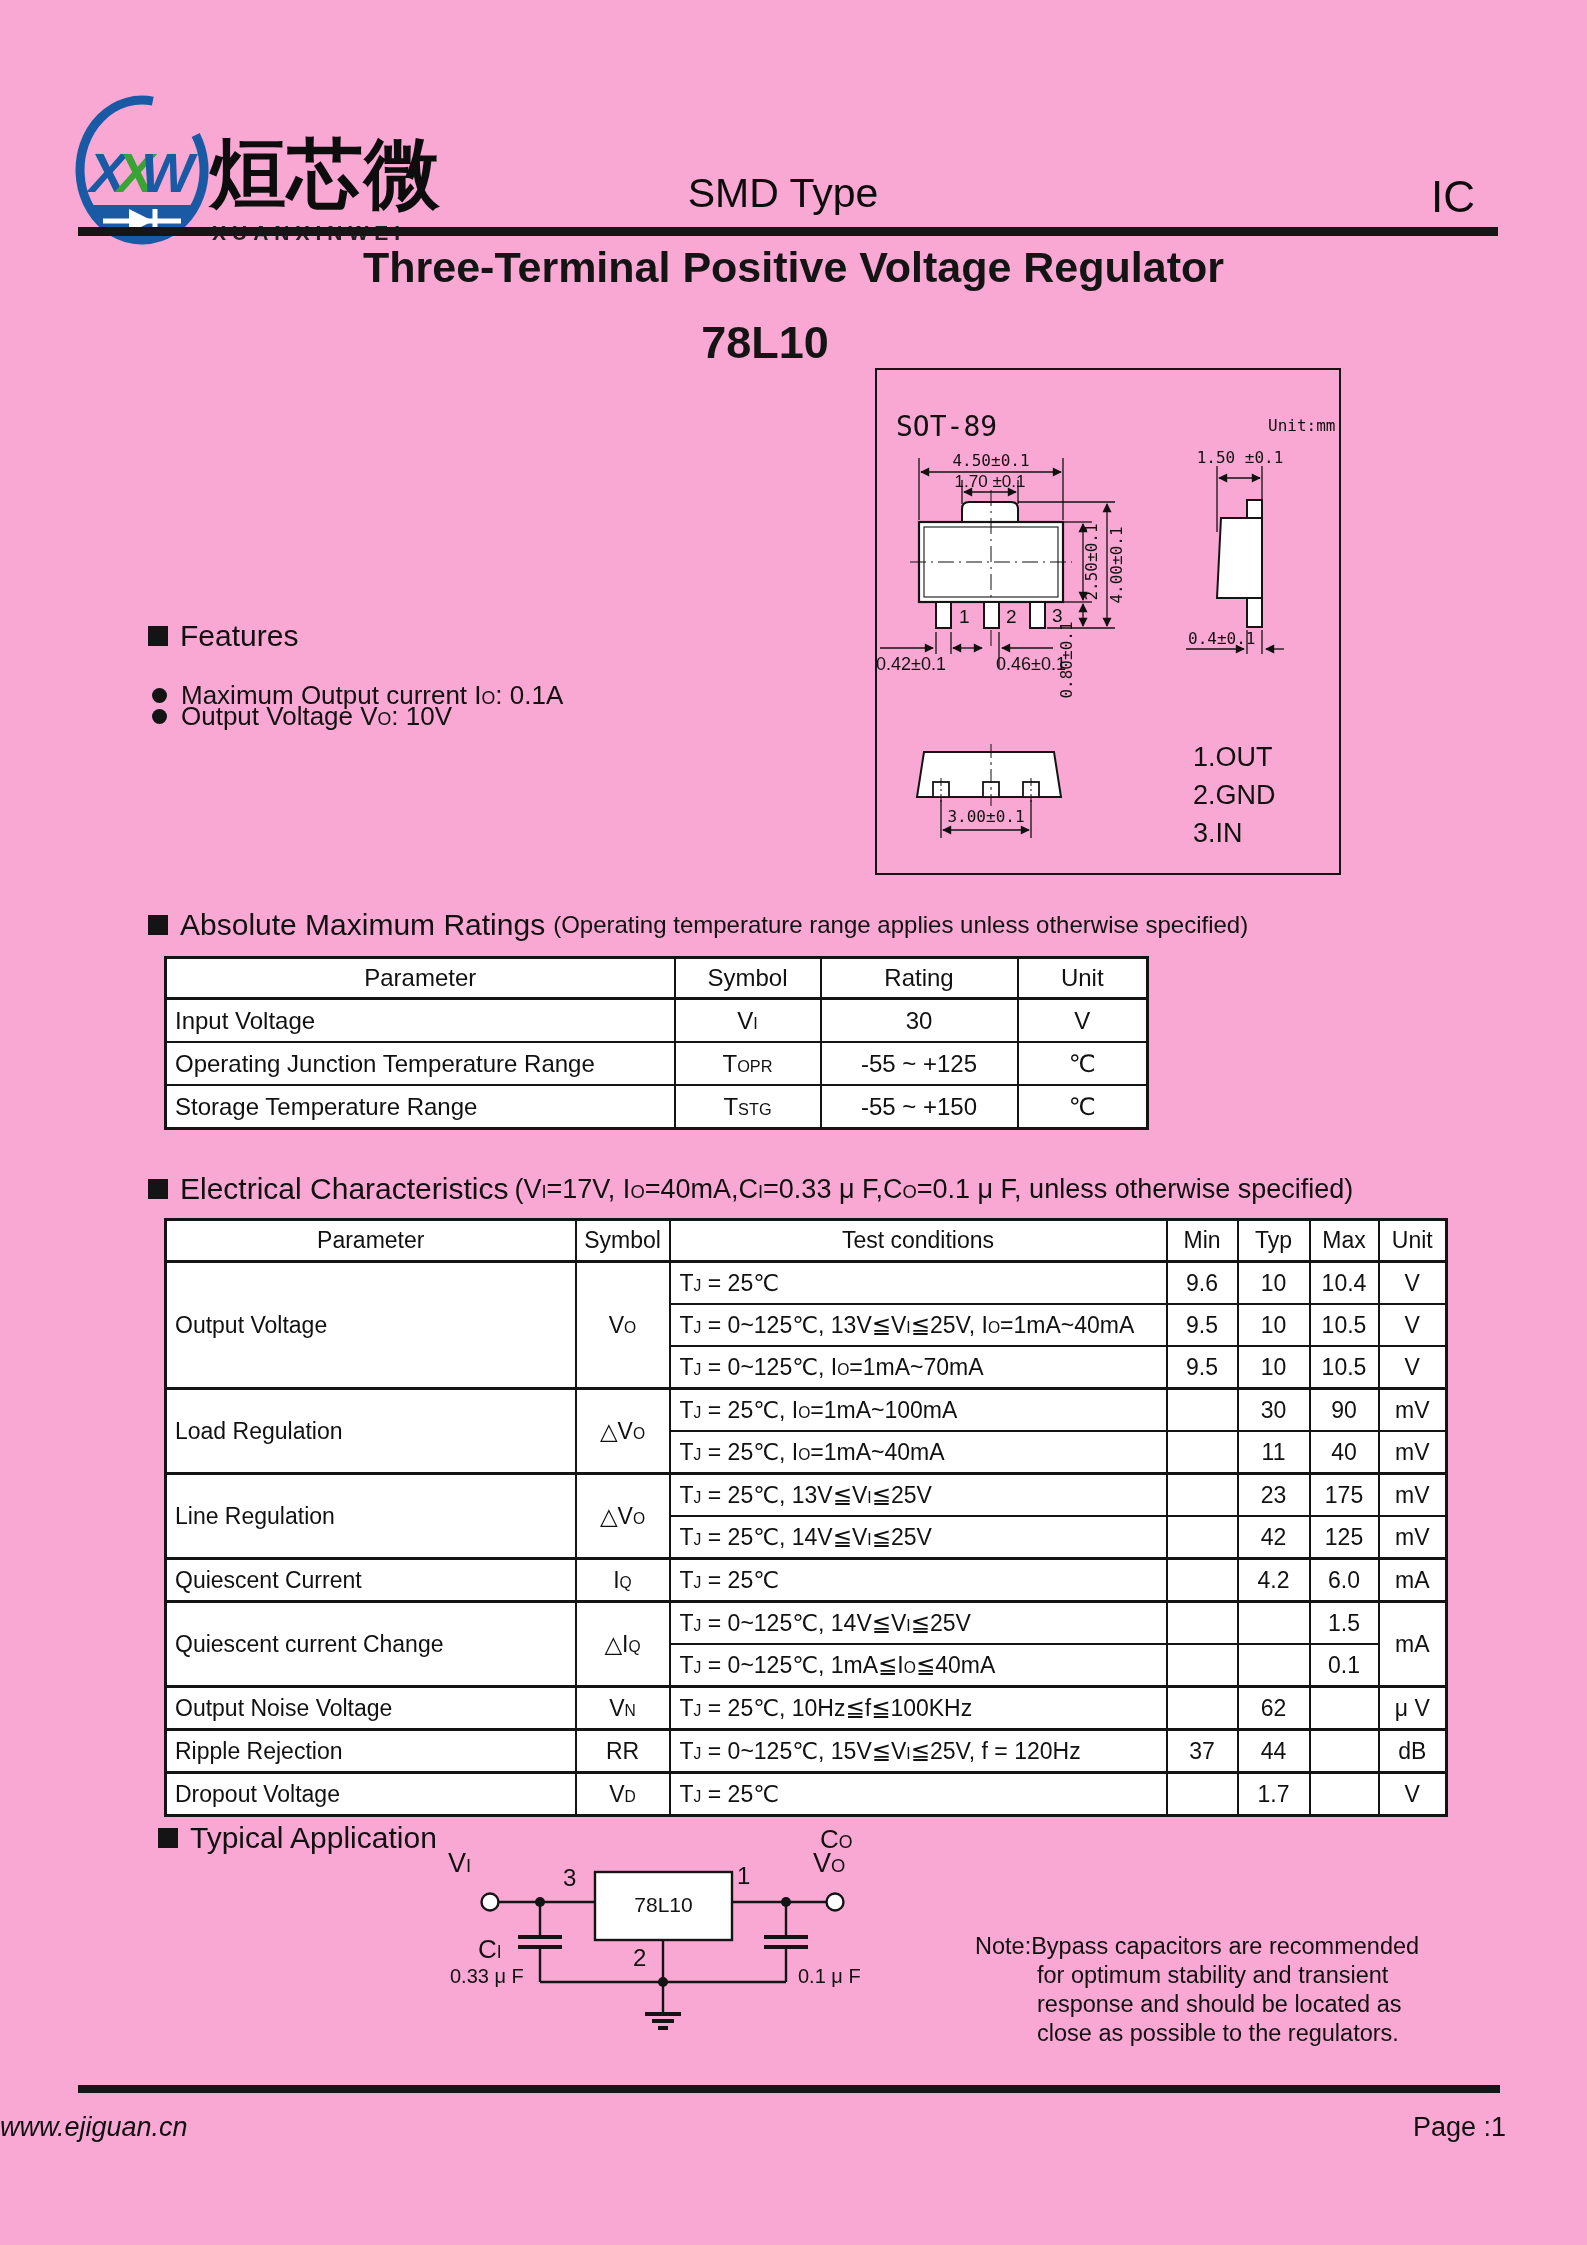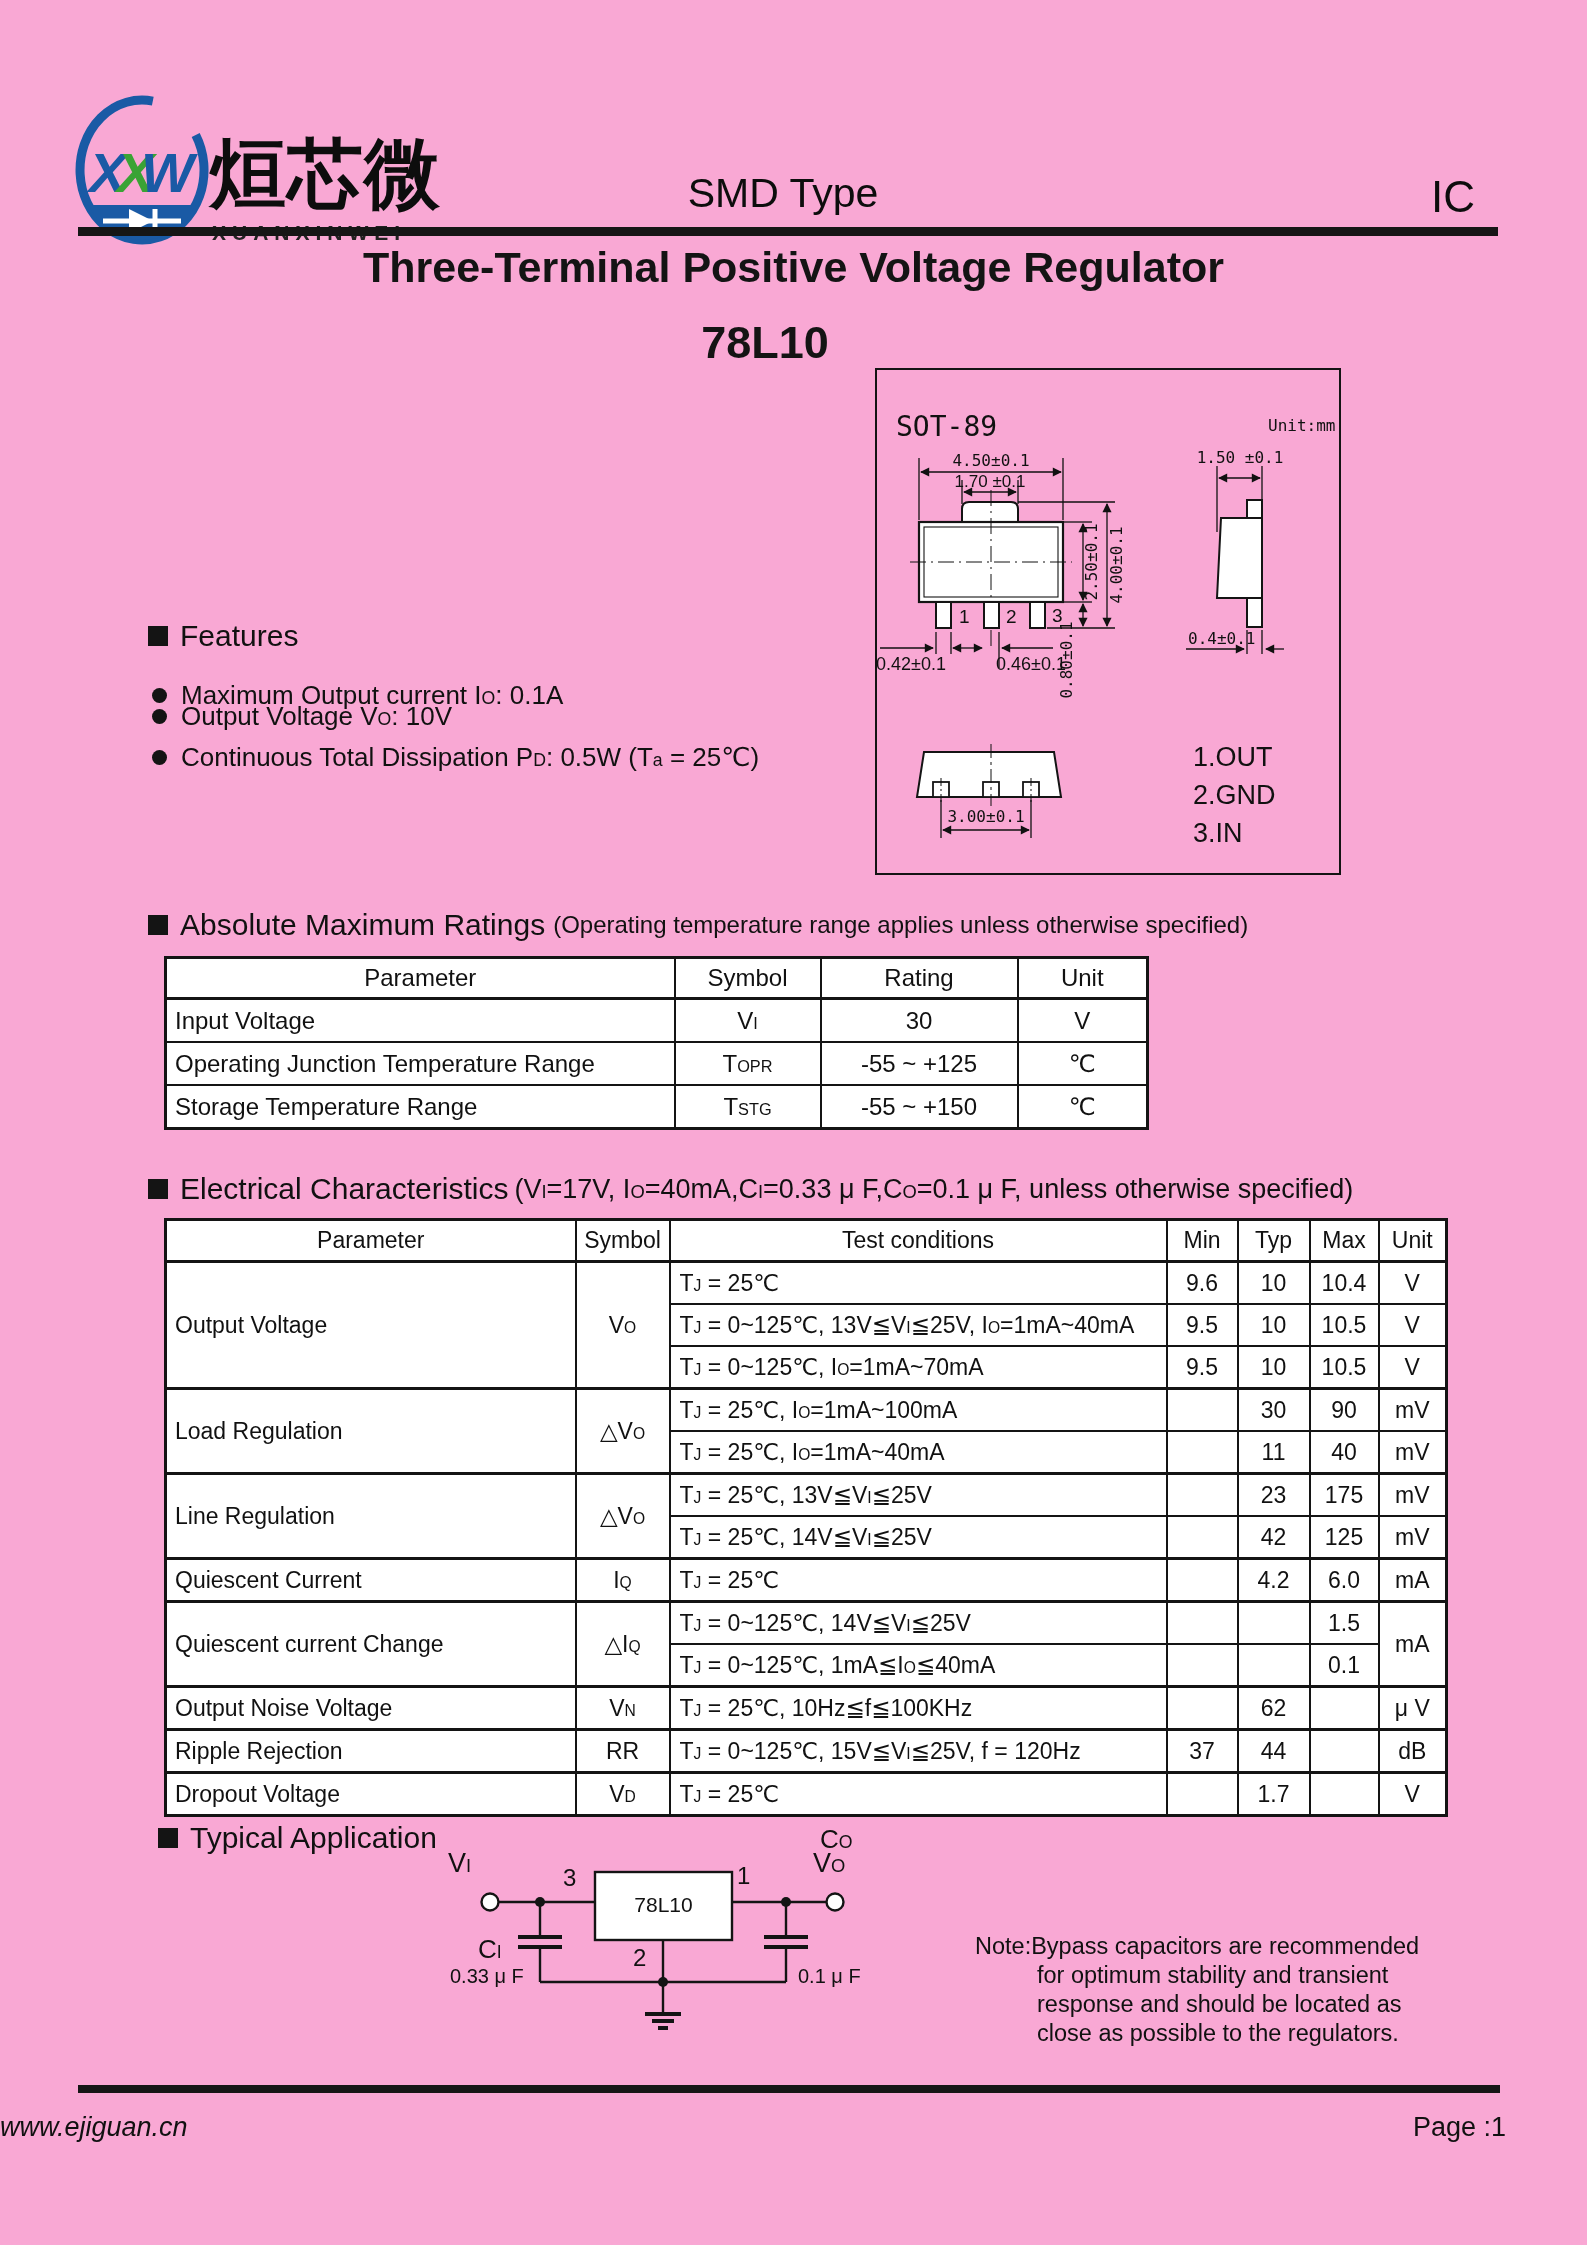--- a/index.html
+++ b/index.html
@@ -162,24 +162,20 @@
     <div class="sqico"></div>
     <div class="h">Features</div>
   </div>
   <div class="feat" style="left:152px;top:680px;">
     <div class="dotico"></div>
     <div class="t">Maximum Output current I<span class="sb">O</span>: 0.1A</div>
   </div>
   <div class="feat" style="left:152px;top:701px;">
     <div class="dotico"></div>
     <div class="t">Output Voltage V<span class="sb">O</span>: 10V</div>
-  </div>
-  <div class="feat" style="left:152px;top:742px;">
-    <div class="dotico"></div>
-    <div class="t">Continuous Total Dissipation P<span class="sb">D</span>: 0.5W (T<span class="sb">a</span> = 25℃)</div>
   </div>
 
   <div class="sec" style="left:148px;top:908px;">
     <div class="sqico"></div>
     <div class="h">Absolute Maximum Ratings</div>
     <div class="hn">(Operating temperature range applies unless otherwise specified)</div>
   </div>
   <table class="t1">
     <colgroup>
         <col style="width:509px">

